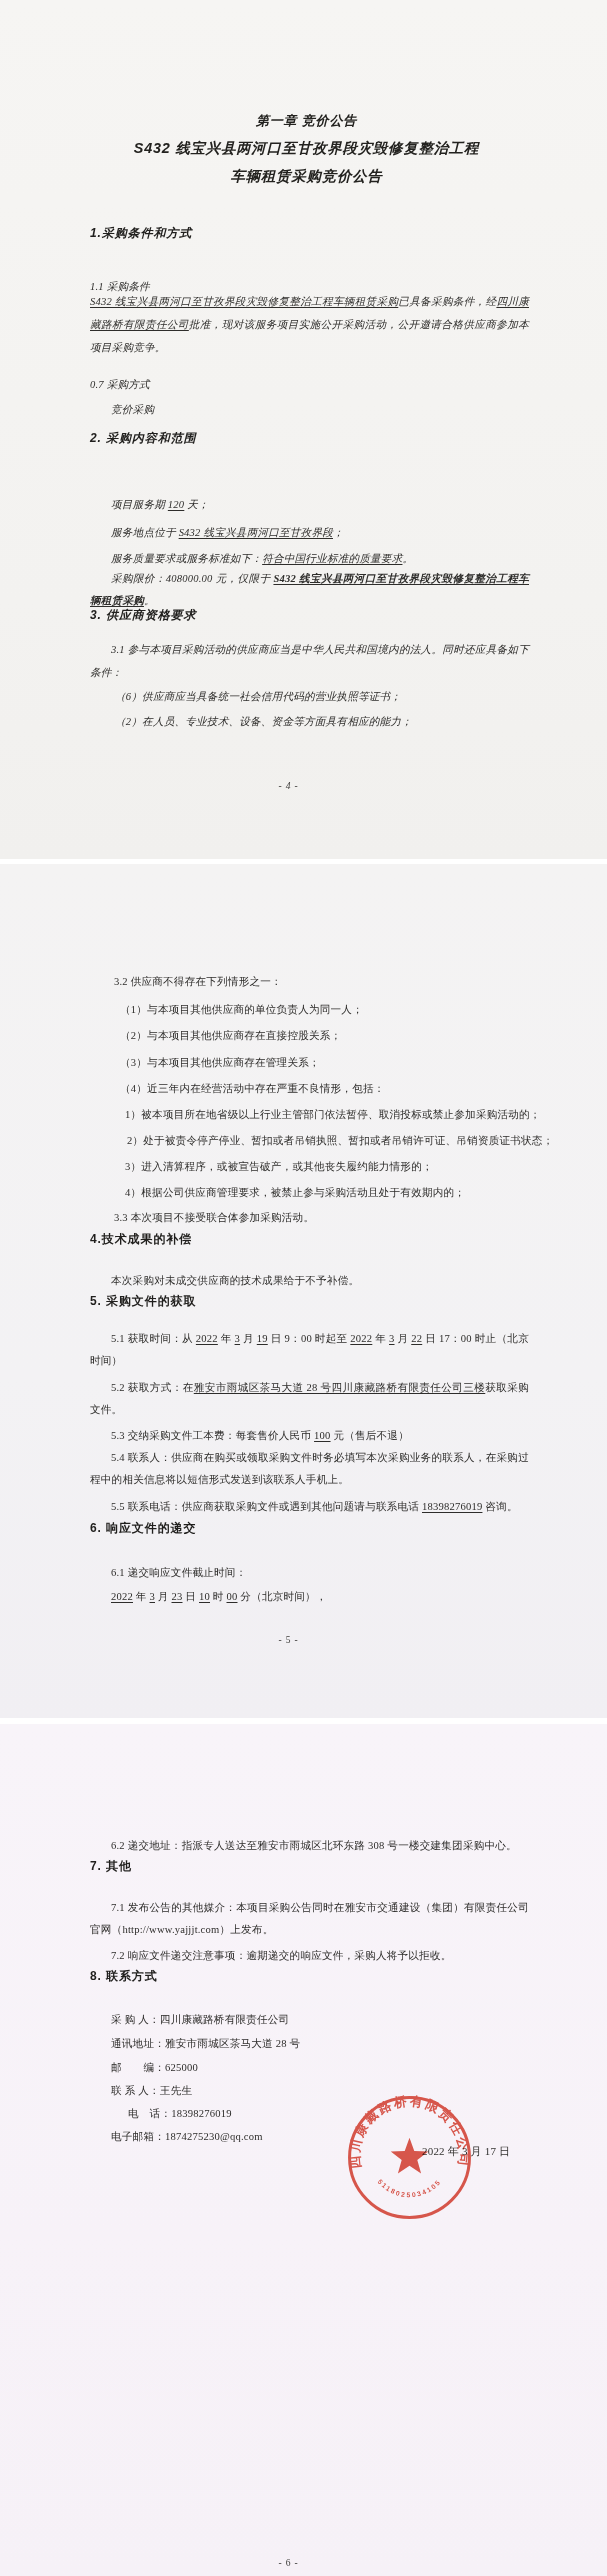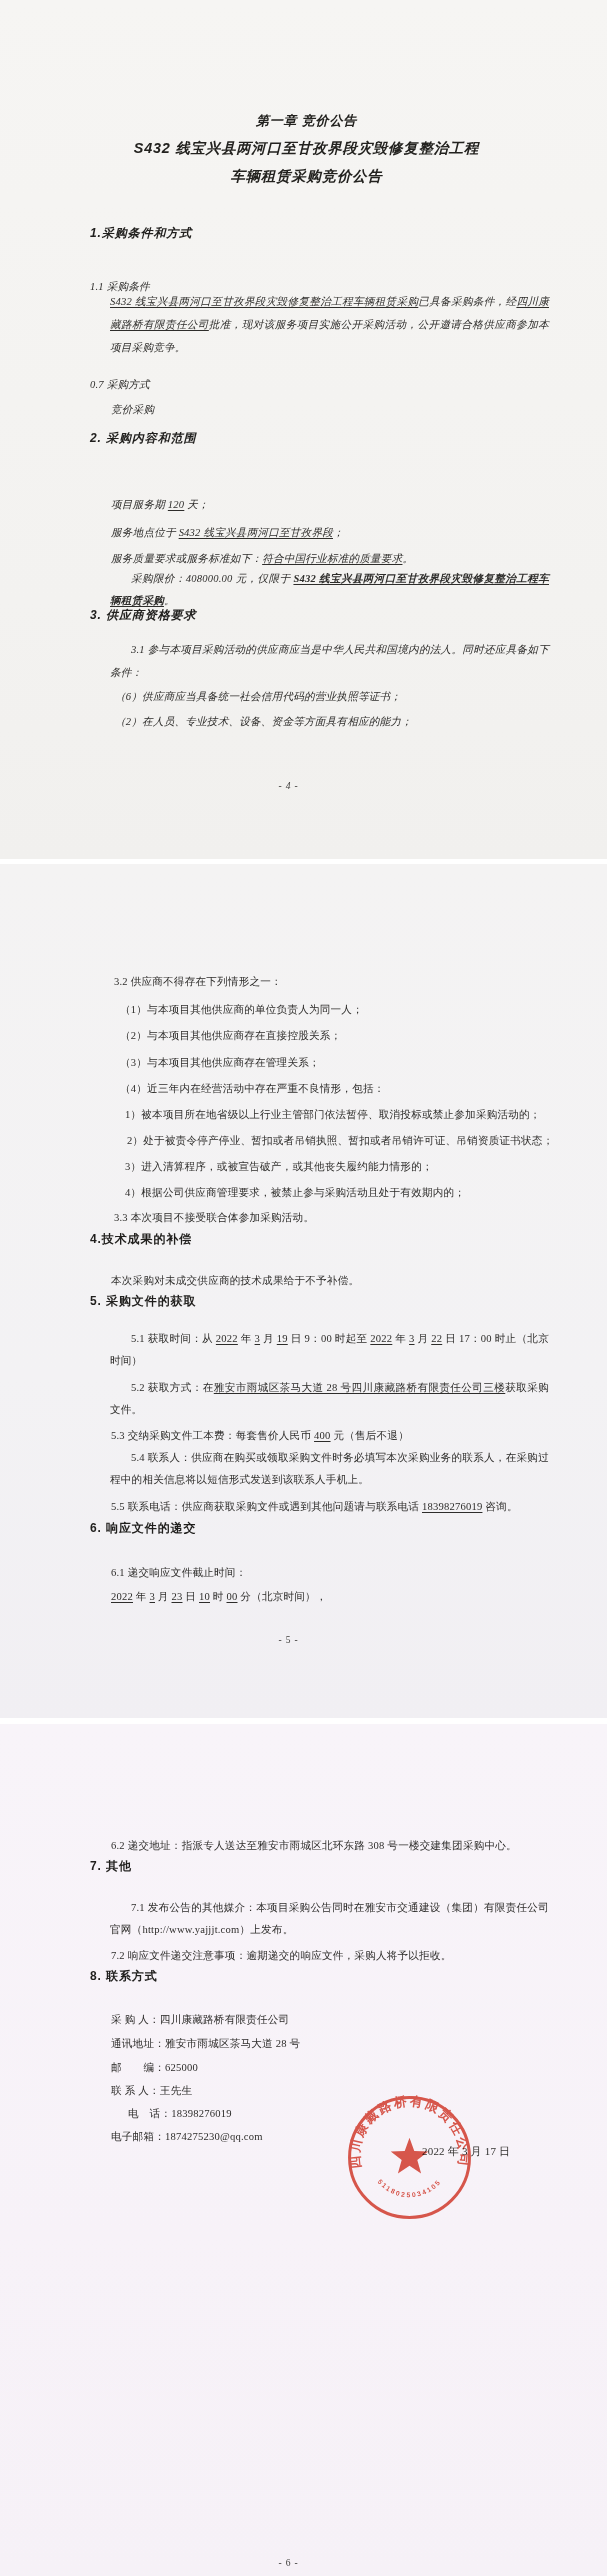--- a/index.html
+++ b/index.html
@@ -3,21 +3,21 @@
 <meta charset="utf-8">
 <style>
   html,body{margin:0;padding:0;background:#ffffff;}
   .canvas{position:relative;width:607px;height:2576px;background:#ffffff;overflow:hidden;}
   .page{position:absolute;left:0;width:607px;overflow:hidden;}
   .p1{top:0;height:859px;background:linear-gradient(180deg,#f6f5f3 0%,#f3f2f0 70%,#f1f0ee 100%);font-style:italic;}
   .p2{top:864px;height:854px;background:linear-gradient(180deg,#f4f3f3 0%,#f3f2f4 60%,#f1eff3 100%);}
   .p3{top:1724px;height:852px;background:linear-gradient(180deg,#f8f4f9 0%,#f7f2f8 60%,#f6f1f7 100%);}
   .blk{position:absolute;font-family:"Liberation Serif","DejaVu Serif",serif;font-size:10.6px;
        color:#2e2d2b;line-height:23px;letter-spacing:0.2px;white-space:nowrap;}
-  .wrap{white-space:normal;text-align:justify;width:439px;left:90px;margin-left:20px;}
+  .wrap{white-space:normal;text-align:justify;width:439px;left:90px;}
   .ind{text-indent:21px;}
   .hd{font-family:"Liberation Sans","DejaVu Sans",sans-serif;font-weight:700;font-size:12px;
       color:#201f1d;letter-spacing:0.9px;left:90px;white-space:nowrap;}
   .ttl{font-family:"Liberation Sans","DejaVu Sans",sans-serif;font-weight:700;font-size:14.4px;
        left:0;width:613px;text-align:center;letter-spacing:0.8px;color:#23221f;}
   .chap{font-size:13px;}
   .u{text-decoration:underline;text-underline-offset:2.3px;}
   .b{font-weight:700;}
   .ftr{left:0;width:577px;text-align:center;font-size:9.5px;letter-spacing:0.8px;color:#3c3b39;}
   .stamp{position:absolute;left:345px;top:369px;width:129px;height:129px;opacity:.88;
@@ -76,21 +76,21 @@
 
     <div class="blk hd" style="top:364px">4.技术成果的补偿</div>
     <div class="blk" style="top:405px;left:111px">本次采购对未成交供应商的技术成果给于不予补偿。</div>
 
     <div class="blk hd" style="top:426px">5.  采购文件的获取</div>
 
     <div class="blk wrap ind" style="top:464px;line-height:22px"><span>5.1 获取时间：从 </span><span class="u">2022</span><span> 年 </span><span class="u">3</span><span> 月 </span><span class="u">19</span><span> 日 9：00 时起至 </span><span class="u">2022</span><span> 年 </span><span class="u">3</span><span> 月 </span><span class="u">22</span><span> 日 17：00 时止（北京时间）</span></div>
 
     <div class="blk wrap ind" style="top:513px;line-height:22px"><span>5.2 获取方式：在</span><span class="u">雅安市雨城区茶马大道 28 号四川康藏路桥有限责任公司三楼</span><span>获取采购文件。</span></div>
 
-    <div class="blk" style="top:560px;left:111px"><span>5.3 交纳采购文件工本费：每套售价人民币 </span><span class="u">400</span><span> 元（售后不退）</span></div>
+    <div class="blk" style="top:560px;left:111px"><span>5.3 交纳采购文件工本费：每套售价人民币 </span><span class="u">100</span><span> 元（售后不退）</span></div>
 
     <div class="blk wrap ind" style="top:583px;line-height:22px">5.4 联系人：供应商在购买或领取采购文件时务必填写本次采购业务的联系人，在采购过程中的相关信息将以短信形式发送到该联系人手机上。</div>
 
     <div class="blk" style="top:631px;left:111px"><span>5.5 联系电话：供应商获取采购文件或遇到其他问题请与联系电话 </span><span class="u">18398276019</span><span> 咨询。</span></div>
 
     <div class="blk hd" style="top:653px">6.  响应文件的递交</div>
 
     <div class="blk" style="top:697px;left:111px">6.1 递交响应文件截止时间：</div>
 
     <div class="blk" style="top:721px;left:111px"><span class="u">2022</span><span> 年 </span><span class="u">3</span><span> 月 </span><span class="u">23</span><span> 日 </span><span class="u">10</span><span> 时 </span><span class="u">00</span><span> 分（北京时间），</span></div>

